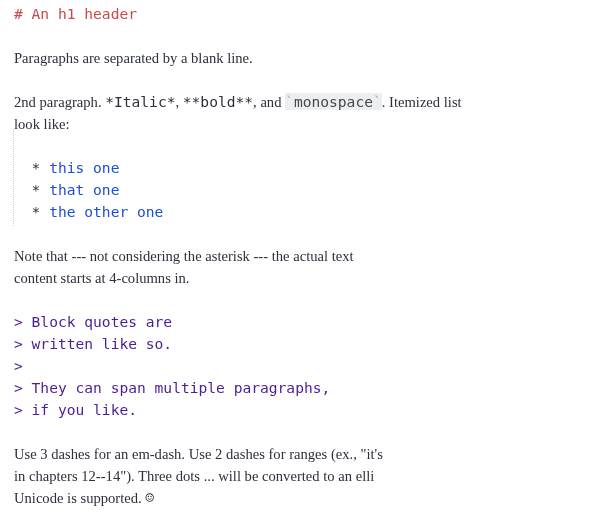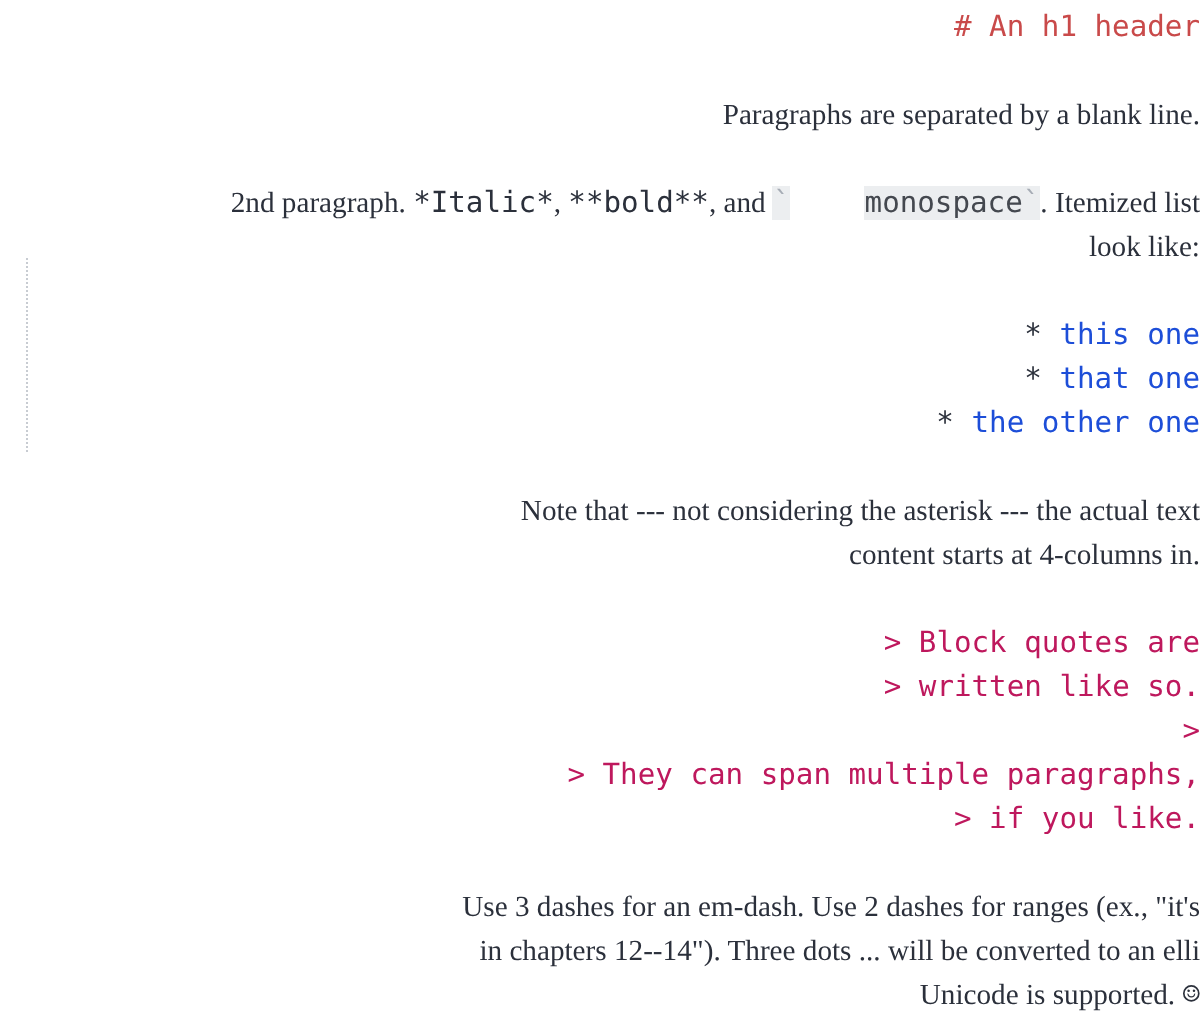--- a/index.html
+++ b/index.html
@@ -15,21 +15,20 @@
   }
 
   #editor {
     position: relative;
     width: 600px;
     height: 514px;
     background: #ffffff;
     overflow: hidden;
     box-sizing: border-box;
     padding: 3px 0 0 0;
-    text-align: right;
   }
 
   .code-area {
     position: relative;
     font-size: 14.6px;
     line-height: 22px;
     white-space: pre;
     letter-spacing: 0px;
     color: #2b303b;
   }
@@ -52,25 +51,25 @@
     width: 1px;
     border-left: 1px dotted #c8ccd2;
     pointer-events: none;
     z-index: 0;
   }
 
   .tok-header     { color: #c94a4a; }
   .tok-text       { color: #2b303b; font-family: Liberation Serif, serif; }
   .tok-em         { color: #2b303b; }
   .tok-strong     { color: #2b303b; font-weight: normal; }
-  .tok-code       { color: #44484f; background: #eceef0; margin-left: 37px; }
+  .tok-code       { color: #44484f; background: #eceef0; }
   .tok-code-tick  { color: #a6acb5; background: #eceef0; }
   .tok-list-item  { color: #1d4ed8; }
   .tok-bullet     { color: #2b303b; }
-  .tok-quote      { color: #be185d; }
+  .tok-quote      { color: #4c1d95; }
   .tok-emoji      { color: #2b303b; }
 </style>
 </head>
 <body>
 
 <div id="editor">
   <div class="indent-guide" style="left: 13px; top: 129px; height: 97px;"></div>
   <div class="code-area" id="code-area"><div class="line"><span class="tok-header"># An h1 header</span></div><div class="line blank">&nbsp;</div><div class="line"><span class="tok-text">Paragraphs are separated by a blank line.</span></div><div class="line blank">&nbsp;</div><div class="line"><span class="tok-text">2nd paragraph. </span><span class="tok-em">*Italic*</span><span class="tok-text">, </span><span class="tok-strong">**bold**</span><span class="tok-text">, and </span><span class="tok-code-tick">`</span><span class="tok-code">monospace</span><span class="tok-code-tick">`</span><span class="tok-text">. Itemized list</span></div><div class="line"><span class="tok-text">look like:</span></div><div class="line blank">&nbsp;</div><div class="line"><span class="tok-bullet">  * </span><span class="tok-list-item">this one</span></div><div class="line"><span class="tok-bullet">  * </span><span class="tok-list-item">that one</span></div><div class="line"><span class="tok-bullet">  * </span><span class="tok-list-item">the other one</span></div><div class="line blank">&nbsp;</div><div class="line"><span class="tok-text">Note that --- not considering the asterisk --- the actual text</span></div><div class="line"><span class="tok-text">content starts at 4-columns in.</span></div><div class="line blank">&nbsp;</div><div class="line"><span class="tok-quote">&gt; Block quotes are</span></div><div class="line"><span class="tok-quote">&gt; written like so.</span></div><div class="line"><span class="tok-quote">&gt;</span></div><div class="line"><span class="tok-quote">&gt; They can span multiple paragraphs,</span></div><div class="line"><span class="tok-quote">&gt; if you like.</span></div><div class="line blank">&nbsp;</div><div class="line"><span class="tok-text">Use 3 dashes for an em-dash. Use 2 dashes for ranges (ex., "it's</span></div><div class="line"><span class="tok-text">in chapters 12--14"). Three dots ... will be converted to an elli</span></div><div class="line"><span class="tok-text">Unicode is supported. </span><span class="tok-emoji">☺</span></div></div>
 </div>
 

